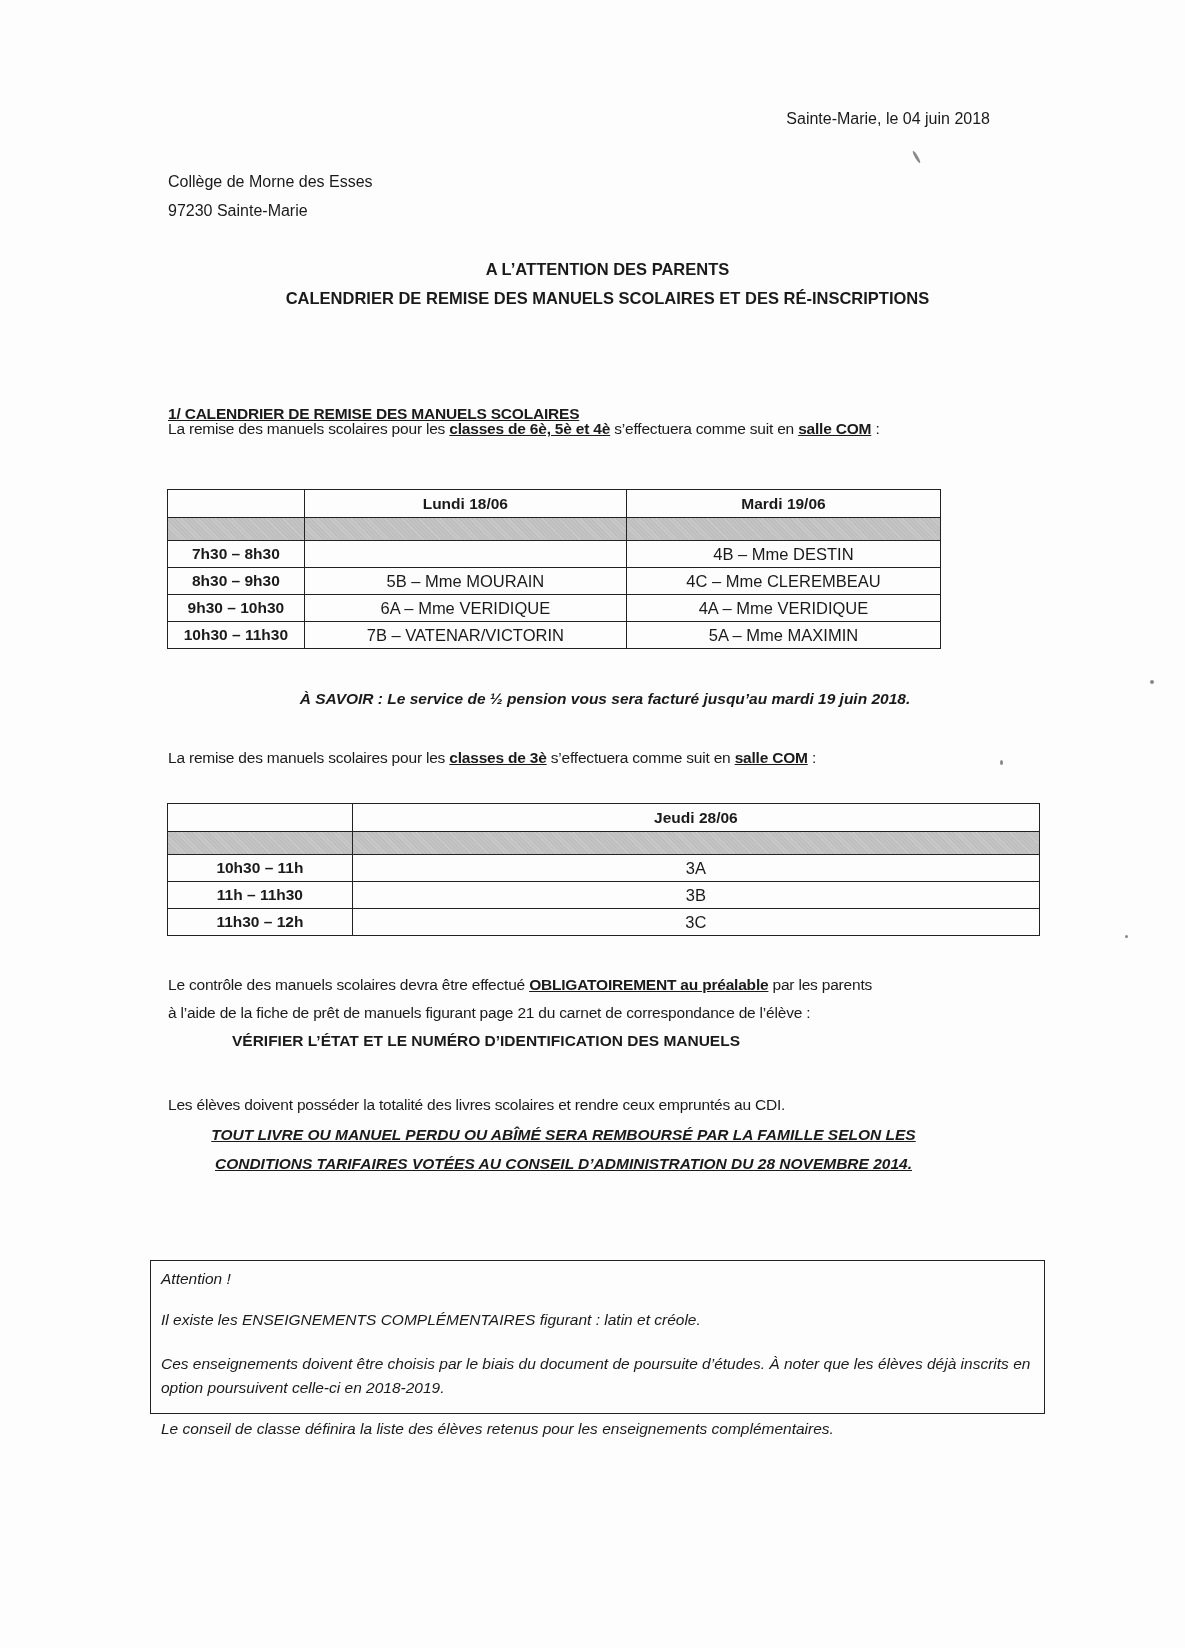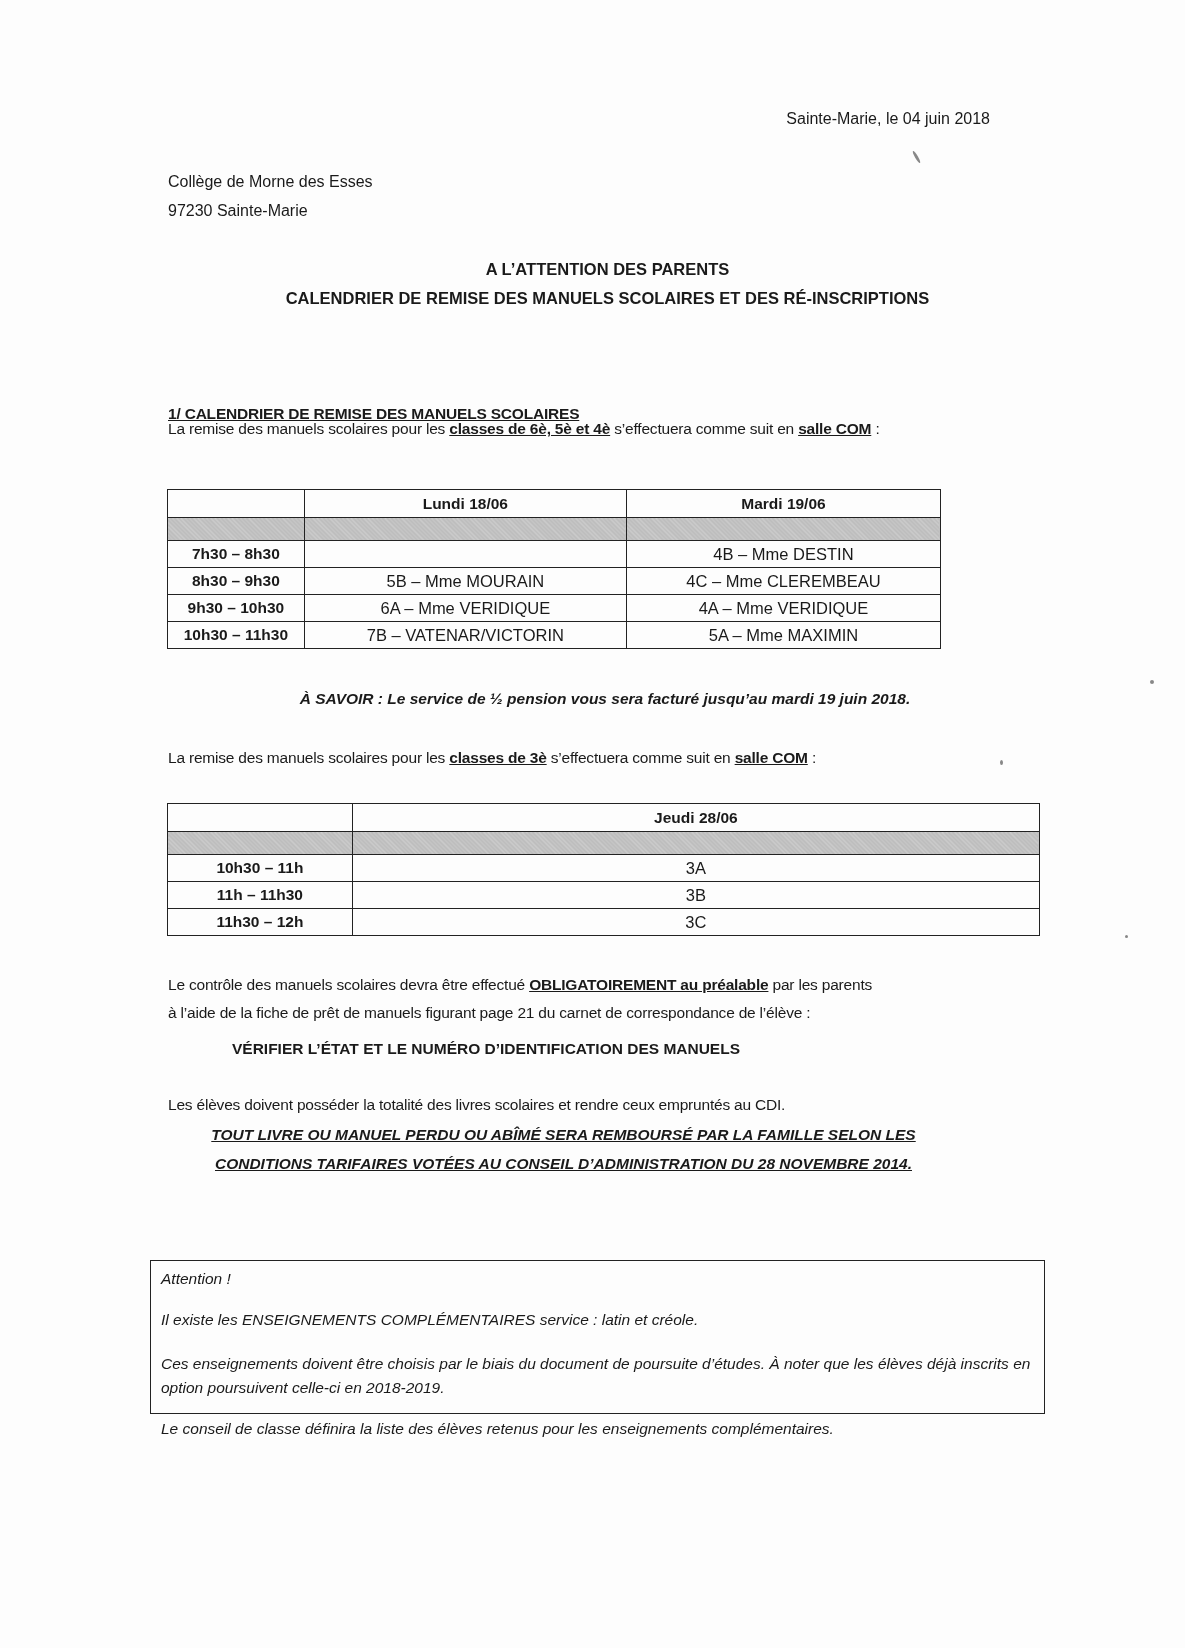--- a/index.html
+++ b/index.html
@@ -21,21 +21,21 @@
     position: absolute; border-collapse: collapse; font-size: 16.5px;
   }
   table.sched td {
     border: 1.6px solid #222; text-align: center; padding: 0; height: 26px;
   }
   table.sched tr.head td { font-weight: bold; font-size: 15.5px; height: 27px; }
   table.sched tr.shade td { background: #bdbdbd; height: 22px;
     background-image: repeating-linear-gradient(45deg, rgba(255,255,255,0.25) 0 1px, transparent 1px 3px); }
   table.sched td.time { font-weight: bold; font-size: 15.5px; }
   .savoir { left: 0; width: 1185px; text-align: center; top: 690px; font-weight: bold; font-style: italic; font-size: 15.5px; padding-left: 25px; box-sizing: border-box; }
-  .verif { left: 0; width: 950px; text-align: center; top: 1032px; font-weight: bold; font-size: 15.5px; padding-left: 22px; box-sizing: border-box; margin-top: 8px; }
+  .verif { left: 0; width: 950px; text-align: center; top: 1032px; font-weight: bold; font-size: 15.5px; padding-left: 22px; box-sizing: border-box; }
   .warn { left: 0; width: 1103px; text-align: center; font-weight: bold; font-style: italic; text-decoration: underline; font-size: 15.5px; line-height: 29px; padding-left: 24px; box-sizing: border-box; }
   .notice {
     left: 150px; top: 1260px; width: 895px; height: 154px; border: 1.6px solid #222; box-sizing: border-box;
     font-style: italic; font-size: 15.5px; padding: 6px 10px; line-height: 24px;
   }
   .notice p { margin: 0 0 20px 0; }
   .notice p.tight { margin-bottom: 17px; }
   .speck { position: absolute; background: #888; border-radius: 50%; }
 </style>
 </head>
@@ -133,21 +133,21 @@
 <div class="abs verif">VÉRIFIER L’ÉTAT ET LE NUMÉRO D’IDENTIFICATION DES MANUELS</div>
 
 <div class="abs para" style="top:1096px;">Les élèves doivent posséder la totalité des livres scolaires et rendre ceux empruntés au CDI.</div>
 <div class="abs warn" style="top:1120px;">
   <div>TOUT LIVRE OU MANUEL PERDU OU ABÎMÉ SERA REMBOURSÉ PAR LA FAMILLE SELON LES</div>
   <div>CONDITIONS TARIFAIRES VOTÉES AU CONSEIL D’ADMINISTRATION DU 28 NOVEMBRE 2014.</div>
 </div>
 
 <div class="abs notice">
   <p class="tight">Attention !</p>
-  <p>Il existe les ENSEIGNEMENTS COMPLÉMENTAIRES service : latin et créole.</p>
+  <p>Il existe les ENSEIGNEMENTS COMPLÉMENTAIRES figurant : latin et créole.</p>
   <p class="tight">Ces enseignements doivent être choisis par le biais du document de poursuite d’études. À noter que les élèves déjà inscrits en option poursuivent celle-ci en 2018-2019.</p>
   <p>Le conseil de classe définira la liste des élèves retenus pour les enseignements complémentaires.</p>
 </div>
 
 <div class="speck" style="left:915px; top:150px; width:3px; height:14px; transform:rotate(-30deg);"></div>
 <div class="speck" style="left:1150px; top:680px; width:4px; height:4px;"></div>
 <div class="speck" style="left:1125px; top:935px; width:3px; height:3px;"></div>
 <div class="speck" style="left:1000px; top:760px; width:3px; height:5px;"></div>
 
 </body></html>

